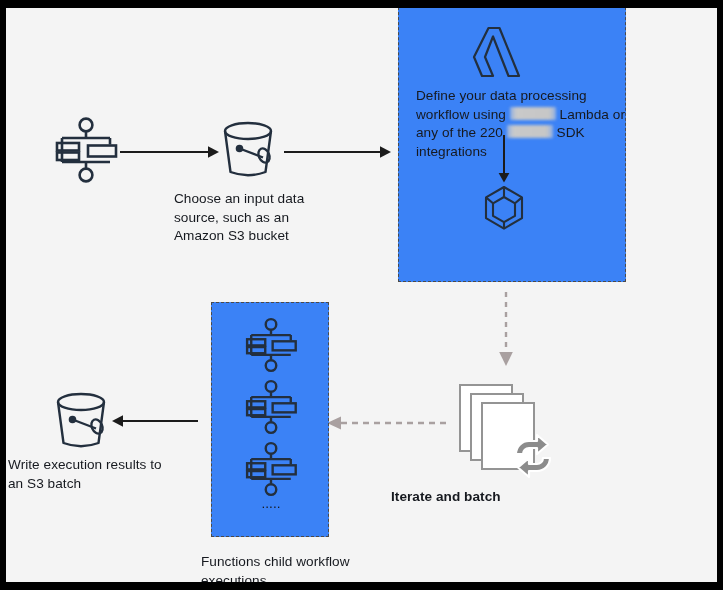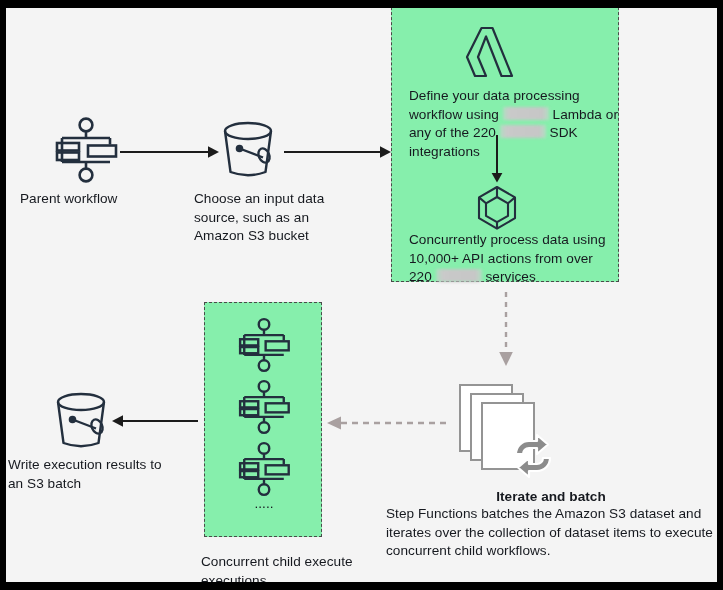--- a/index.html
+++ b/index.html
@@ -35,22 +35,23 @@
   .mono-n {
     font-size: 13.6px;
     color: #16191f;
     text-align: center;
     line-height: 17px;
   }
 
   
   .dashed-panel {
     border: 1.6px dashed #4a4a4a;
-    background: #86efac;
+    background: #3b82f6;
     box-sizing: border-box;
+    margin-left: 7px;
   }
 
   
   .redact {
     display: inline-block;
     width: 46px;
     height: 13px;
     vertical-align: -1px;
     border-radius: 1px;
     background: linear-gradient(90deg,
@@ -76,41 +77,40 @@
         <path d="M36 15.4 V22 M36 52.6 V46"></path>
         <path d="M12 22 H60 M12 46 H60 M12 22 V46 M60 22 V28.5 M12 22 V28.5"></path>
       </g>
       <g fill="none" stroke="#232f3e" stroke-width="2.6">
         <rect x="7" y="27" width="22" height="7.5"></rect>
         <rect x="7" y="36.5" width="22" height="7.5"></rect>
         <rect x="38" y="29.5" width="28" height="11"></rect>
       </g>
     </svg>
   </div>
-  <div class="abs label" style="left:14px; top:182px; width:140px;">Parent workflow</div>
 
   <div class="abs" style="left:114px; top:134px;">
     <svg width="100" height="20" viewBox="0 0 100 20">
       <line x1="0" y1="10" x2="88" y2="10" stroke="#1b1b1b" stroke-width="2.2"></line>
       <polygon points="88,4.2 99,10 88,15.8" fill="#1b1b1b"></polygon>
     </svg>
   </div>
 
   <div class="abs" style="left:213px; top:111px;">
     <svg width="58" height="62" viewBox="0 0 58 62">
       <g fill="none" stroke="#232f3e" stroke-width="2.4" stroke-linejoin="round">
         <ellipse cx="29" cy="12" rx="23" ry="8"></ellipse>
         <path d="M6 12 L11.5 53 Q29 59.5 46.5 53 L52 12"></path>
         <path d="M20.5 29.5 L44 38.5"></path>
         <ellipse cx="45" cy="36.5" rx="5.2" ry="7.4" transform="rotate(-24 45 36.5)"></ellipse>
         <circle cx="20.5" cy="29.5" r="2.6" fill="#232f3e"></circle>
       </g>
     </svg>
   </div>
-  <div class="abs label" style="left:188px; top:182px; width:160px;">Choose an input data source, such as an Amazon S3 bucket</div>
+  <div class="abs label" style="left:168px; top:182px; width:160px;">Choose an input data source, such as an Amazon S3 bucket</div>
 
   <div class="abs" style="left:278px; top:134px;">
     <svg width="108" height="20" viewBox="0 0 108 20">
       <line x1="0" y1="10" x2="96" y2="10" stroke="#1b1b1b" stroke-width="2.2"></line>
       <polygon points="96,4.2 107,10 96,15.8" fill="#1b1b1b"></polygon>
     </svg>
   </div>
 
   <div class="abs dashed-panel" style="left:385px; top:-6px; width:228px; height:280px;">
 
@@ -138,47 +138,41 @@
     <div class="abs" style="left:83px; top:182px;">
       <svg width="44" height="46" viewBox="0 0 44 46">
         <g fill="none" stroke="#232f3e" stroke-width="2.1" stroke-linejoin="round">
           <path d="M22 2 L40 12.4 V33.2 L22 43.6 L4 33.2 V12.4 Z"></path>
           <path d="M22 12 L33 18.3 V30.9 L22 37.2 L11 30.9 V18.3 Z"></path>
           <path d="M22 2 V12 M4 12.4 L11 18.3 M40 12.4 L33 18.3 M22 43.6 V37.2"></path>
         </g>
       </svg>
     </div>
 
-    <div class="abs label" style="left:17px; top:228px; width:208px;">
-      <span>Concurrently process data using 10,000+ API actions from over 220</span>
-      <span class="redact"></span>
-      <span>services</span>
-    </div>
   </div>
 
   <div class="abs" style="left:488px; top:284px;">
     <svg width="24" height="76" viewBox="0 0 24 76">
       <line x1="12" y1="0" x2="12" y2="60" stroke="#a9a0a0" stroke-width="2.4" stroke-dasharray="5 5"></line>
       <polygon points="5.2,60 12,74 18.8,60" fill="#a9a0a0"></polygon>
     </svg>
   </div>
 
   <div class="abs" style="left:448px; top:374px;">
     <svg width="106" height="98" viewBox="0 0 106 98">
       <rect x="6" y="3" width="52" height="66" fill="#ffffff" stroke="#949494" stroke-width="2"></rect>
       <rect x="17" y="12" width="52" height="66" fill="#ffffff" stroke="#949494" stroke-width="2"></rect>
       <rect x="28" y="21" width="52" height="66" fill="#ffffff" stroke="#949494" stroke-width="2"></rect>
       <g fill="#8c8c8c" stroke="#ffffff" stroke-width="2.2" stroke-linejoin="round">
         <path d="M62 72 a13 13 0 0 1 13 -13 h8 v-6 l11 9.5 -11 9.5 v-6 h-8 a6 6 0 0 0 -6 6 z"></path>
         <path d="M96 76 a13 13 0 0 1 -13 13 h-8 v6 l-11 -9.5 11 -9.5 v6 h8 a6 6 0 0 0 6 -6 z"></path>
       </g>
     </svg>
   </div>
-  <div class="abs label bold" style="left:385px; top:480px; width:320px; text-align:center;">Iterate and batch</div>
-  <div class="abs label" style="left:380px; top:497px; width:330px;">Step Functions batches the Amazon S3 dataset and iterates over the collection of dataset items to execute concurrent child workflows.</div>
+  <div class="abs label bold" style="left:385px; top:480px; width:320px; ">Iterate and batch</div>
 
   <div class="abs" style="left:321px; top:404px;">
     <svg width="124" height="22" viewBox="0 0 124 22">
       <line x1="14" y1="11" x2="124" y2="11" stroke="#a9a0a0" stroke-width="2.4" stroke-dasharray="6 5"></line>
       <polygon points="14,4.4 0,11 14,17.6" fill="#a9a0a0"></polygon>
     </svg>
   </div>
 
   <div class="abs dashed-panel" style="left:198px; top:294px; width:118px; height:235px;">
 
@@ -220,21 +214,21 @@
           <rect x="7" y="27" width="22" height="7.5"></rect>
           <rect x="7" y="36.5" width="22" height="7.5"></rect>
           <rect x="38" y="29.5" width="28" height="11"></rect>
         </g>
       </svg>
     </div>
 
     <div class="abs mono-n" style="left:0; top:192px; width:118px;">.....</div>
   </div>
 
-  <div class="abs label" style="left:195px; top:545px; width:160px;">Concurrent child execute executions</div>
+  <div class="abs label" style="left:195px; top:545px; width:160px;">Functions child workflow executions</div>
 
   <div class="abs" style="left:106px; top:403px;">
     <svg width="86" height="20" viewBox="0 0 86 20">
       <line x1="11" y1="10" x2="86" y2="10" stroke="#1b1b1b" stroke-width="2.2"></line>
       <polygon points="11,4.2 0,10 11,15.8" fill="#1b1b1b"></polygon>
     </svg>
   </div>
 
   <div class="abs" style="left:46px; top:382px;">
     <svg width="58" height="62" viewBox="0 0 58 62">

